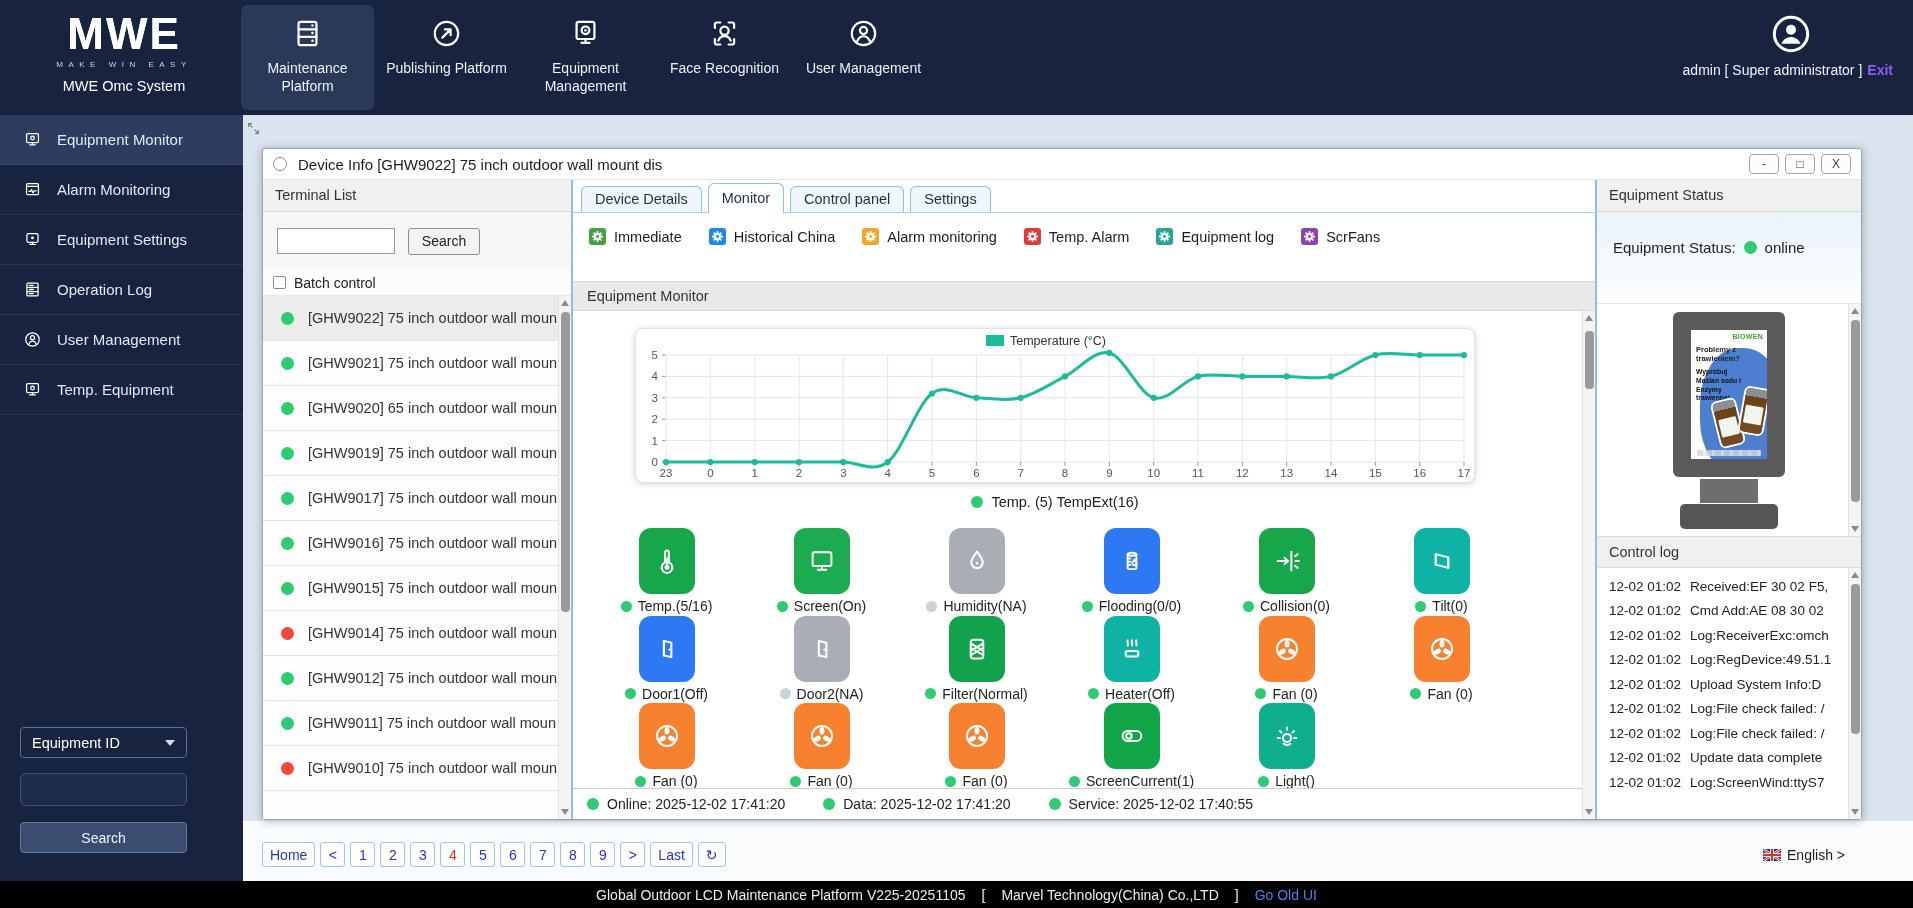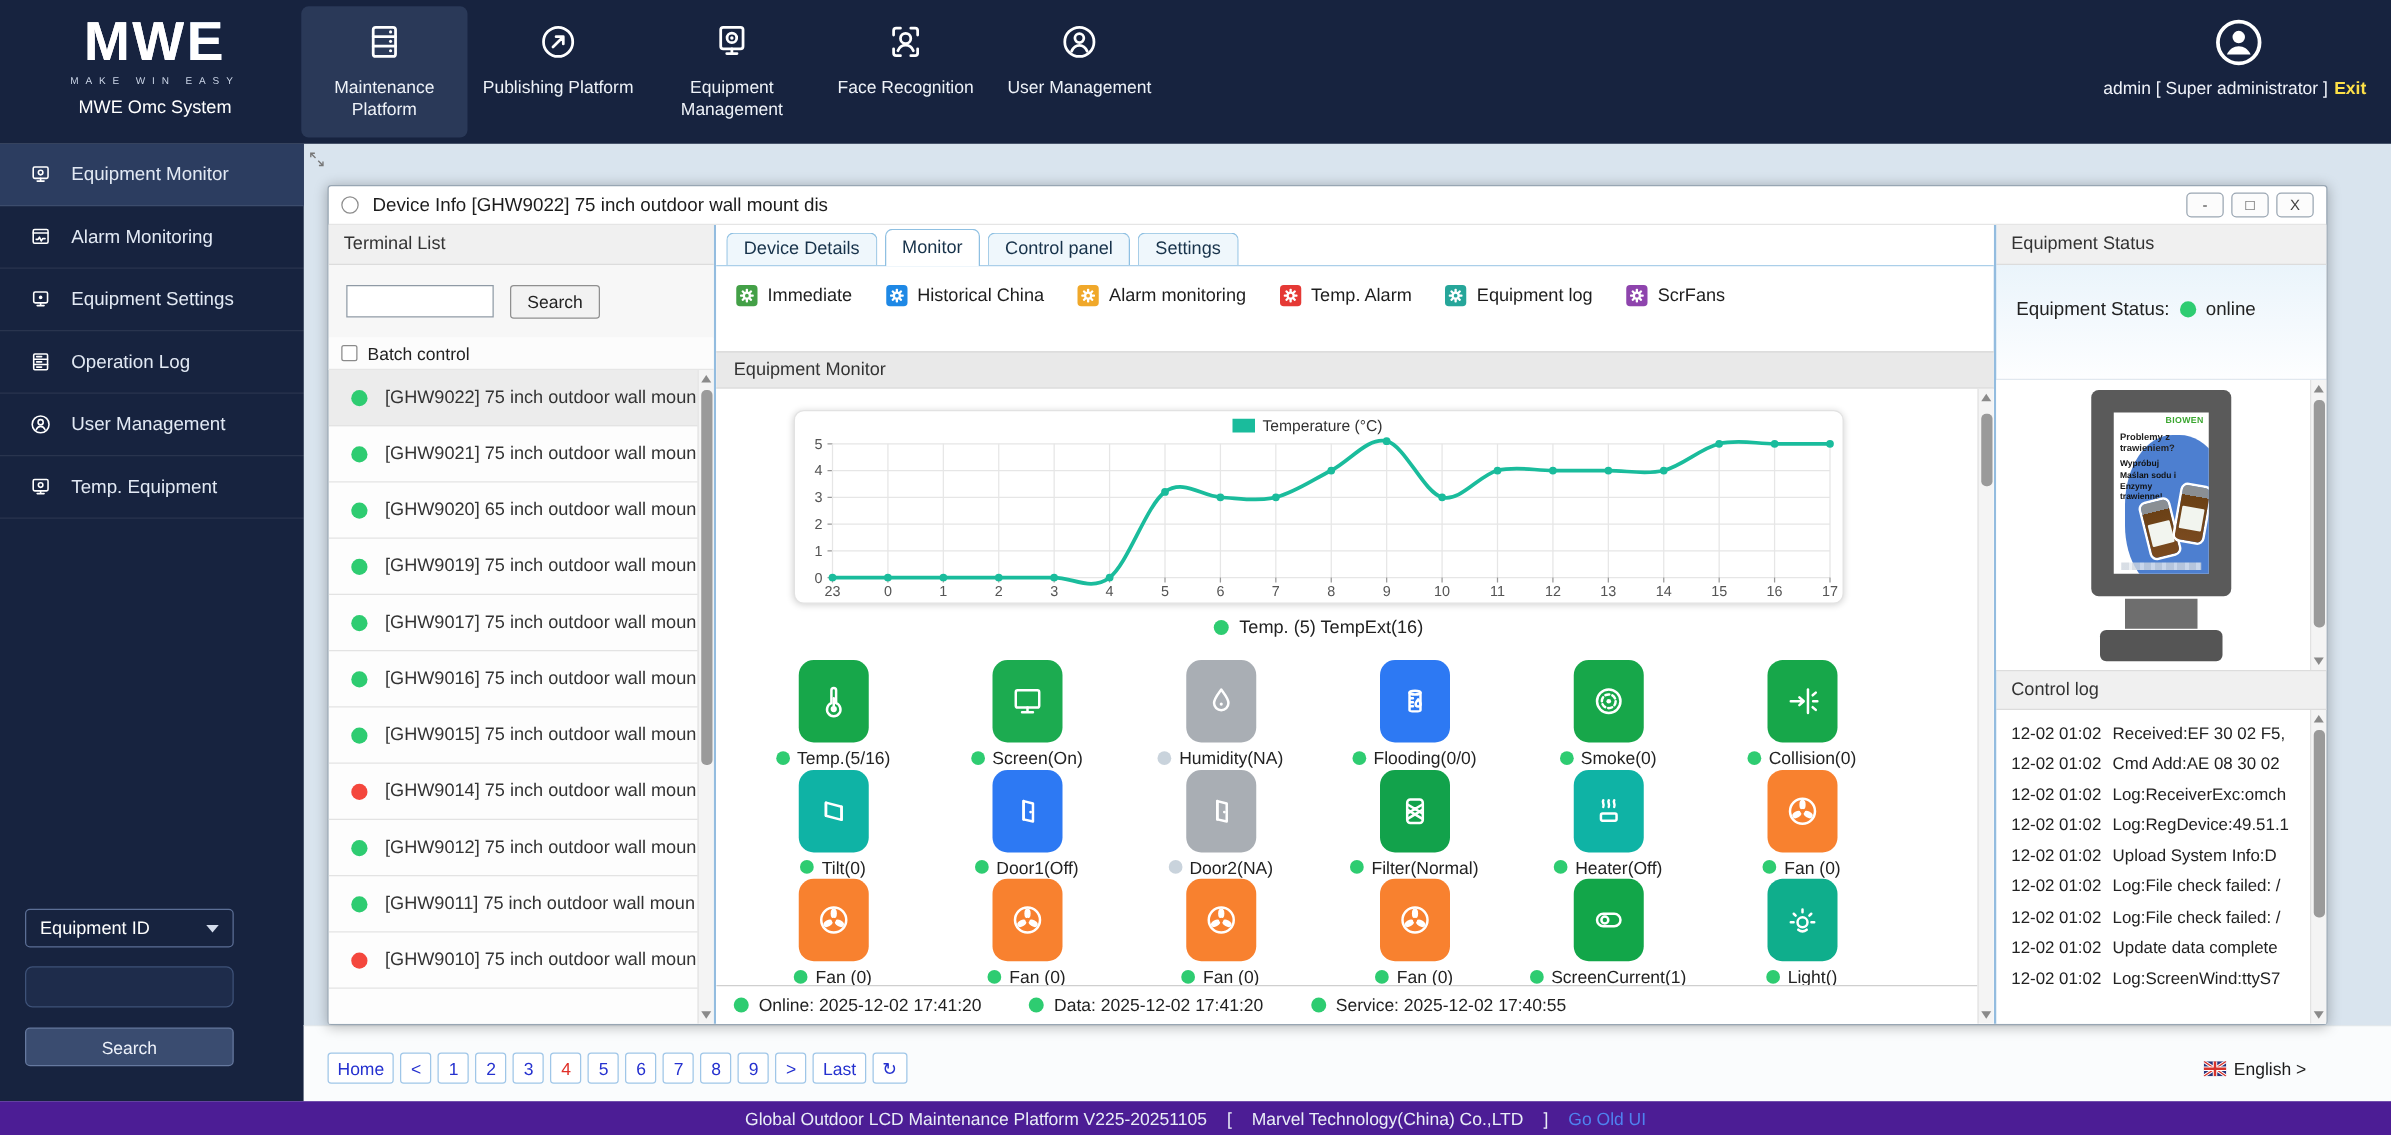--- a/index.html
+++ b/index.html
@@ -16,21 +16,21 @@
   .nav{position:absolute;left:238px;top:0;height:115px;display:flex;align-items:stretch;}
   .navitem{width:133px;margin:5px 3px;border-radius:6px;text-align:center;padding-top:12px;color:#eef2f8;cursor:pointer;}
   .navitem.active{background:#2a3958;}
   .navicon{display:inline-block;}
   .navicon svg{width:33px;height:33px;}
   .navlabel{font-size:14px;line-height:1.3;margin-top:5px;}
   .userbox{position:absolute;right:14px;top:14px;text-align:right;color:#fff;width:260px;height:90px;}
   .avatar{position:absolute;right:88px;top:0;}
   .avatar svg{width:40px;height:40px;}
   .usertext{position:absolute;right:6px;top:48px;font-size:14px;white-space:nowrap;color:#f0f3fa;}
-  .exitlink{font-weight:700;color:#fde047;margin-left:5px;cursor:pointer;}
+  .exitlink{font-weight:700;color:#8b5cf6;margin-left:5px;cursor:pointer;}
 
   
   .sidebar{position:absolute;left:0;top:115px;width:243px;height:766px;background:#17233f;}
   .mitem{height:50px;display:flex;align-items:center;gap:15px;padding-left:23px;color:#e2e9f4;font-size:15px;border-bottom:1px solid rgba(255,255,255,.08);cursor:pointer;}
   .mitem.active{background:#2c3d60;}
   .mitem svg{width:19px;height:19px;flex:none;}
   .sel{position:absolute;left:20px;top:612px;width:167px;height:31px;border:1px solid #5c6f96;border-radius:4px;background:#17233f;color:#fff;font-size:14.5px;display:flex;align-items:center;padding-left:11px;cursor:pointer;}
   .chev{width:0;height:0;border-left:5px solid transparent;border-right:5px solid transparent;border-top:6px solid #d4dcec;margin-left:auto;margin-right:11px;}
   .sinput{position:absolute;left:20px;top:658px;width:167px;height:33px;background:#1e2c4b;border:1px solid #3e5278;border-radius:6px;color:#fff;padding:0 8px;font-size:14px;}
   .sbtn{position:absolute;left:20px;top:707px;width:167px;height:31px;background:#3a4c70;border:1px solid #66799f;border-radius:4px;color:#eef2fa;font-size:14px;cursor:pointer;}
@@ -116,21 +116,21 @@
   .logrow{height:24.5px;display:flex;align-items:center;gap:9px;padding-left:12px;font-size:13.5px;color:#222;white-space:nowrap;overflow:hidden;width:251px;}
 
   
   .pager{position:absolute;left:19px;top:727px;display:flex;gap:5px;}
   .pbtn{min-width:25px;height:25px;padding:0 7px;background:#fff;border:1px solid #9fc6e8;border-radius:3px;color:#2531cf;font-size:14px;display:flex;align-items:center;justify-content:center;cursor:pointer;font-family:"Liberation Sans",sans-serif;}
   .pbtn.active{color:#e03028;}
   .langbox{position:absolute;right:68px;top:727px;height:25px;display:flex;align-items:center;gap:6px;font-size:14px;color:#1b1b1b;cursor:pointer;}
   .langbox svg{width:18px;height:12px;}
 
   
-  .footer{position:absolute;left:0;top:881px;width:1913px;height:27px;background:#4c1d95;display:flex;align-items:center;justify-content:center;gap:16px;font-size:14px;color:#e9eef7;}
+  .footer{position:absolute;left:0;top:881px;width:1913px;height:27px;background:#000000;display:flex;align-items:center;justify-content:center;gap:16px;font-size:14px;color:#e9eef7;}
   .golink{color:#4f82ef;cursor:pointer;}
 </style>
 </head>
 <body>
 
 <div class="app">
 
   <div class="header">
     <div class="logo">
       <div class="logo-title">MWE</div>
@@ -596,35 +596,20 @@
                   </div>
                   <div class="slabel">
                     <span class="sdot" style="background: rgb(46, 204, 113);"></span>
                     <span>Flooding(0/0)</span>
                   </div>
                 </div>
                 <div class="scell">
                   <div class="tile" style="background: rgb(23, 167, 74); color: rgb(23, 167, 74);">
                     <span style="display: inline-flex;">
                       <svg viewBox="0 0 24 24" fill="none" stroke="#fff" stroke-width="1.6" stroke-linecap="round" stroke-linejoin="round">
-                        <circle cx="12" cy="12" r="7.5"></circle>
-                        <circle cx="12" cy="12" r="4.4" stroke-dasharray="2.6 2"></circle>
-                        <circle cx="12" cy="12" r="1.5" fill="#fff" stroke="none"></circle>
-                      </svg>
-                    </span>
-                  </div>
-                  <div class="slabel">
-                    <span class="sdot" style="background: rgb(46, 204, 113);"></span>
-                    <span>Smoke(0)</span>
-                  </div>
-                </div>
-                <div class="scell">
-                  <div class="tile" style="background: rgb(23, 167, 74); color: rgb(23, 167, 74);">
-                    <span style="display: inline-flex;">
-                      <svg viewBox="0 0 24 24" fill="none" stroke="#fff" stroke-width="1.6" stroke-linecap="round" stroke-linejoin="round">
                         <path d="M15.5 4.5v15"></path>
                         <path d="M4.5 12h8M10 9.5l2.8 2.5L10 14.5"></path>
                         <path d="M18.5 8.2l2-1.7M18.8 12h2.7M18.5 15.8l2 1.7"></path>
                       </svg>
                     </span>
                   </div>
                   <div class="slabel">
                     <span class="sdot" style="background: rgb(46, 204, 113);"></span>
                     <span>Collision(0)</span>
                   </div>

